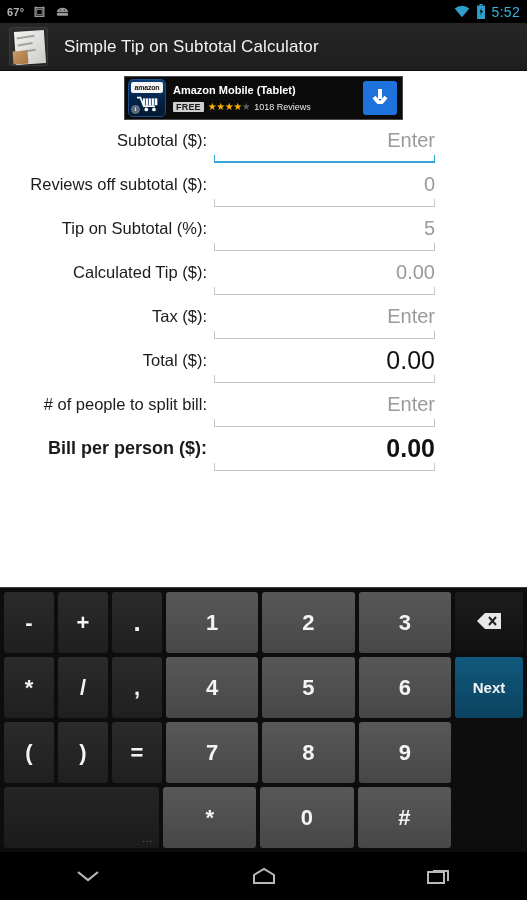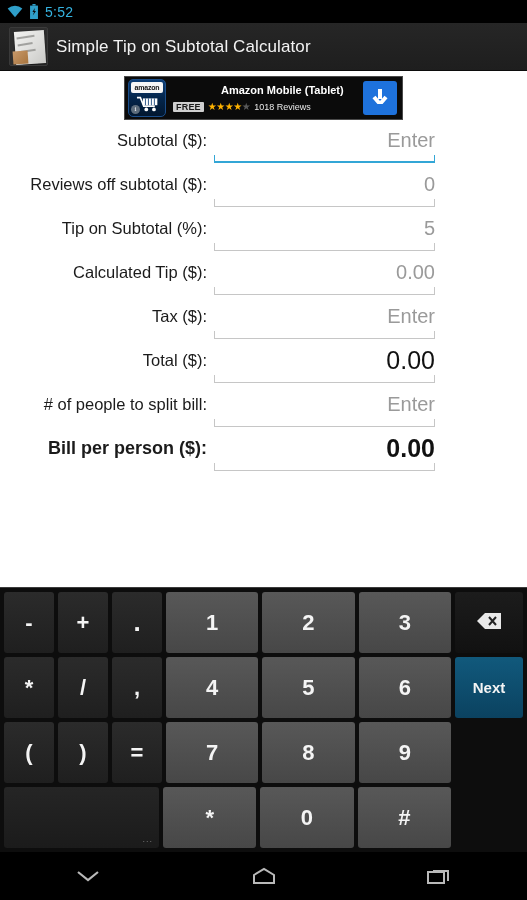--- a/index.html
+++ b/index.html
@@ -42,21 +42,21 @@
     box-shadow: 0 1px 2px rgba(0,0,0,.6);
   }
   .app-icon .lines { position: absolute; left: 8px; top: 8px; transform: rotate(-9deg); }
   .app-icon .lines i {
     display: block; height: 2px; background: #8b8b88; margin-bottom: 5px; opacity: .75;
   }
   .app-icon .corner {
     position: absolute; left: 3px; bottom: 1px; width: 15px; height: 13px;
     background: linear-gradient(135deg,#c8996a,#a8753f); transform: rotate(-4deg);
   }
-  .app-title { color: #f2f2f2; font-size: 17px; margin-left: 8px; letter-spacing: .1px; }
+  .app-title { color: #f2f2f2; font-size: 17px; margin-left: 16px; letter-spacing: .1px; }
 
   
   .ad-wrap {
     position: absolute; top: 71px; left: 0; width: 527px; height: 54px;
     background: #fff; display: flex; align-items: center; justify-content: center;
   }
   .ad {
     width: 279px; height: 44px; background: #0b0b0b;
     border: 1px solid #4a4a4a; display: flex; align-items: center;
     padding: 2px 3px; position: relative;
@@ -74,21 +74,21 @@
   }
   .ad-icon .cart {
     position: absolute; bottom: 4px; left: 7px; width: 24px; height: 17px;
   }
   .ad-icon .info {
     position: absolute; bottom: 2px; left: 2px; width: 9px; height: 9px;
     border-radius: 50%; background: #5d6d7c; color: #fff; font-size: 7px;
     line-height: 9px; text-align: center; font-family: "Liberation Serif", serif;
   }
   .ad-text { flex: 1; padding-left: 7px; min-width: 0; }
-  .ad-title { color: #fff; font-size: 11px; font-weight: bold; white-space: nowrap; margin-left: 48px; }
+  .ad-title { color: #fff; font-size: 11px; font-weight: bold; white-space: nowrap; }
   .ad-sub { display: flex; align-items: center; gap: 4px; margin-top: 6px; }
   .ad-free {
     background: #cfcfcf; color: #1a1a1a; font-size: 9px; font-weight: bold;
     padding: 0px 3px; border-radius: 1px; letter-spacing: .2px;
   }
   .ad-stars { font-size: 10px; color: #ffb300; letter-spacing: -.5px; line-height: 1; }
   .ad-stars .off { color: #5a5a5a; }
   .ad-reviews { color: #e8e8e8; font-size: 9px; white-space: nowrap; }
   .ad-dl {
     width: 34px; height: 34px; background: #1e72dc; border-radius: 3px;
@@ -150,20 +150,39 @@
     background: #000; display: flex; align-items: center;
   }
   .navbtn { flex: 1; display: flex; align-items: center; justify-content: center; height: 48px; }
 </style>
 </head>
 <body>
 
 <div id="screen">
 
   <div class="statusbar">
+    <div class="sb-left">
+      <span class="sb-temp">67°</span>
+      <span class="ic">
+        <svg width="13" height="13" viewBox="0 0 24 24">
+          <rect x="4" y="5" width="16" height="16" fill="none" stroke="#9a9a9a" stroke-width="2.4"></rect>
+          <rect x="7" y="8" width="10" height="10" fill="none" stroke="#9a9a9a" stroke-width="1.6"></rect>
+          <line x1="4" y1="3" x2="8" y2="6" stroke="#9a9a9a" stroke-width="2.2"></line>
+          <line x1="20" y1="3" x2="16" y2="6" stroke="#9a9a9a" stroke-width="2.2"></line>
+        </svg>
+      </span>
+      <span class="ic">
+        <svg width="15" height="12" viewBox="0 0 24 18">
+          <path d="M3 9a9 7 0 0 1 18 0z" fill="#9a9a9a"></path>
+          <rect x="3" y="10" width="18" height="5" rx="2" fill="#9a9a9a"></rect>
+          <circle cx="9" cy="6" r="1.1" fill="#1a1a1a"></circle>
+          <circle cx="15" cy="6" r="1.1" fill="#1a1a1a"></circle>
+        </svg>
+      </span>
+    </div>
     <div class="sb-right">
       <span class="ic">
         <svg width="16" height="13" viewBox="0 0 24 19">
           <path d="M12 18 L1 5 A17 17 0 0 1 23 5 Z" fill="#2f9fc9"></path>
         </svg>
       </span>
       <span class="ic">
         <svg width="10" height="15" viewBox="0 0 12 19">
           <rect x="4" y="0" width="4" height="2" fill="#2f9fc9"></rect>
           <rect x="1" y="2" width="10" height="17" fill="#2f9fc9"></rect>

